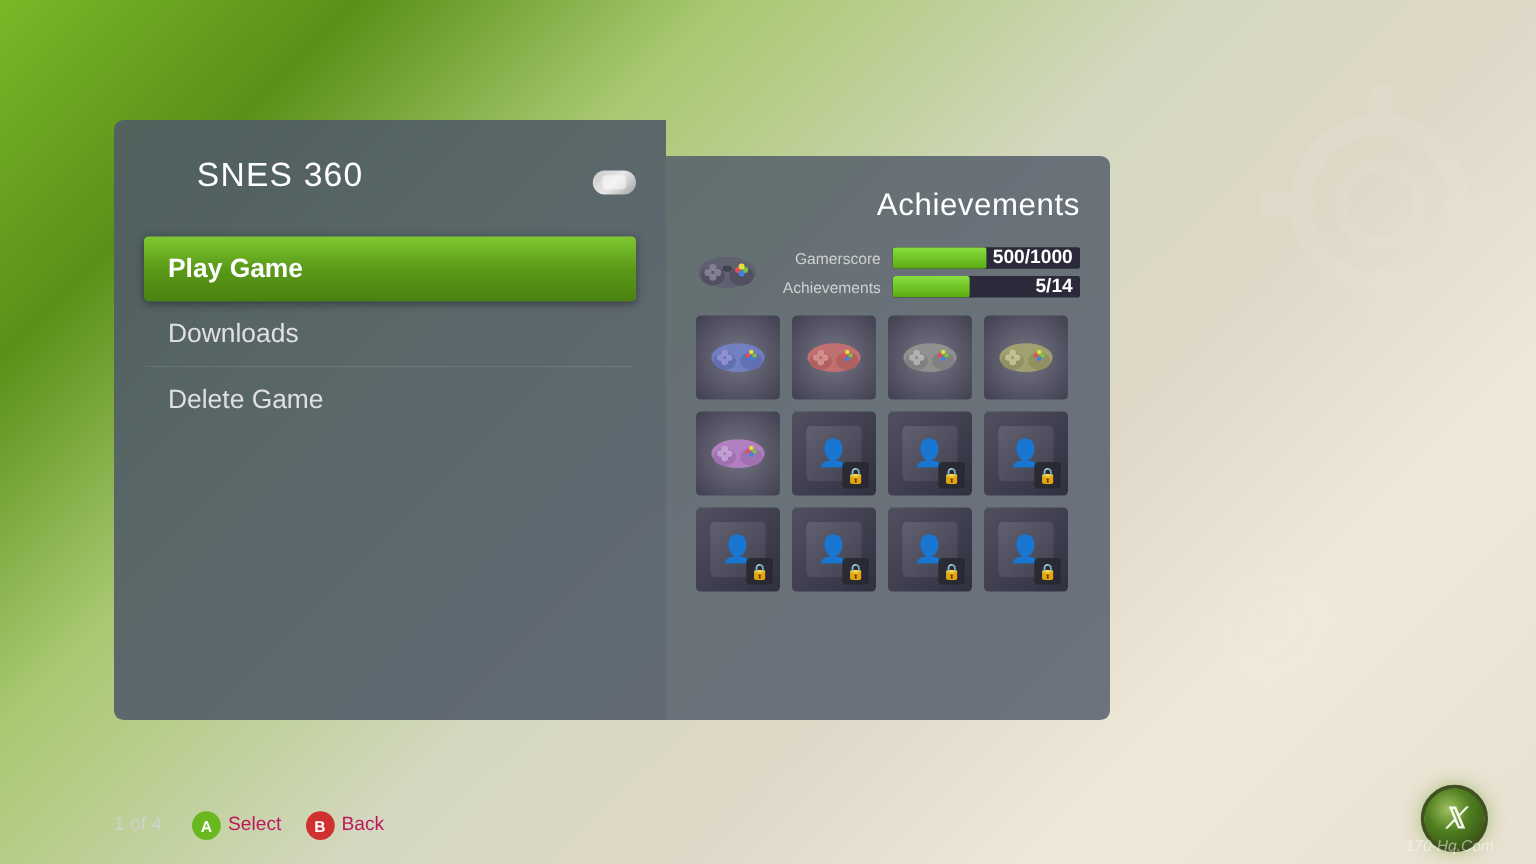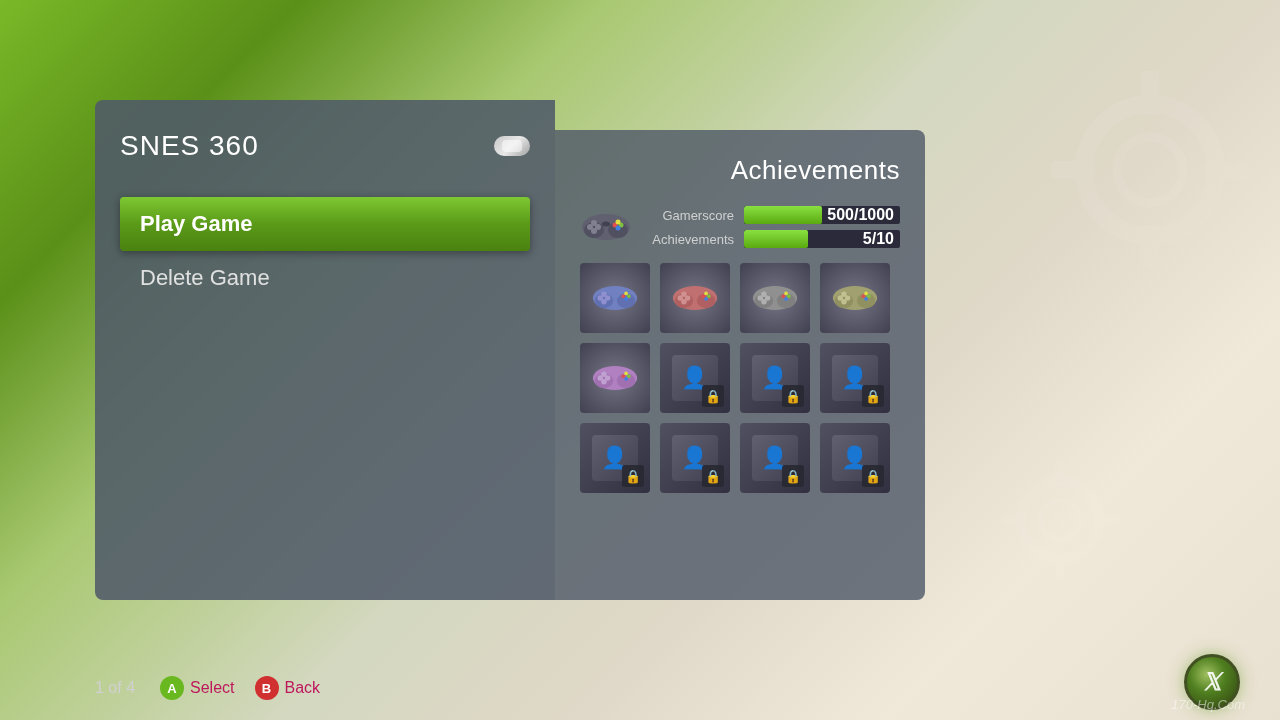--- a/index.html
+++ b/index.html
@@ -28,24 +28,25 @@
       background: rgba(80, 90, 105, 0.88);
       border-radius: 8px 0 0 8px;
       padding: 30px 25px 30px 25px;
       display: flex;
       flex-direction: column;
       gap: 0;
     }
 
     .game-title-row {
       display: flex;
-      align-items: center;
+      align-items: flex-end;
       justify-content: space-between;
       margin-bottom: 30px;
       padding-bottom: 5px;
+      margin-left: 44px;
     }
 
     .game-title {
       font-size: 28px;
       font-weight: 300;
       color: #ffffff;
       letter-spacing: 1px;
     }
 
     .game-icon {
@@ -332,20 +333,21 @@
 
   <div class="left-panel">
 
     <div class="game-title-row">
       <span class="game-title">SNES 360</span>
       <div class="game-icon"></div>
     </div>
 
     <div class="menu-items">
       <div class="menu-item active">Play Game</div>
+      <div class="menu-item">Downloads</div>
       <div class="menu-item">Delete Game</div>
     </div>
 
   </div>
 
   <div class="right-panel">
 
     <div class="achievements-title">Achievements</div>
 
     <div class="score-section">
@@ -370,21 +372,21 @@
           <span class="score-label">Gamerscore</span>
           <div class="score-bar-bg">
             <div class="score-bar-fill" style="width:50%;"></div>
             <span class="score-value">500/1000</span>
           </div>
         </div>
         <div class="score-row">
           <span class="score-label">Achievements</span>
           <div class="score-bar-bg">
             <div class="score-bar-fill" style="width:41%;"></div>
-            <span class="score-value">5/10</span>
+            <span class="score-value">5/14</span>
           </div>
         </div>
       </div>
     </div>
 
     <div class="achievements-grid">
 
       <div class="achievement-icon unlocked">
         <svg width="48" height="32" viewBox="0 0 52 34">
             <ellipse cx="26" cy="17" rx="24" ry="13" fill="#7080c0"></ellipse>

